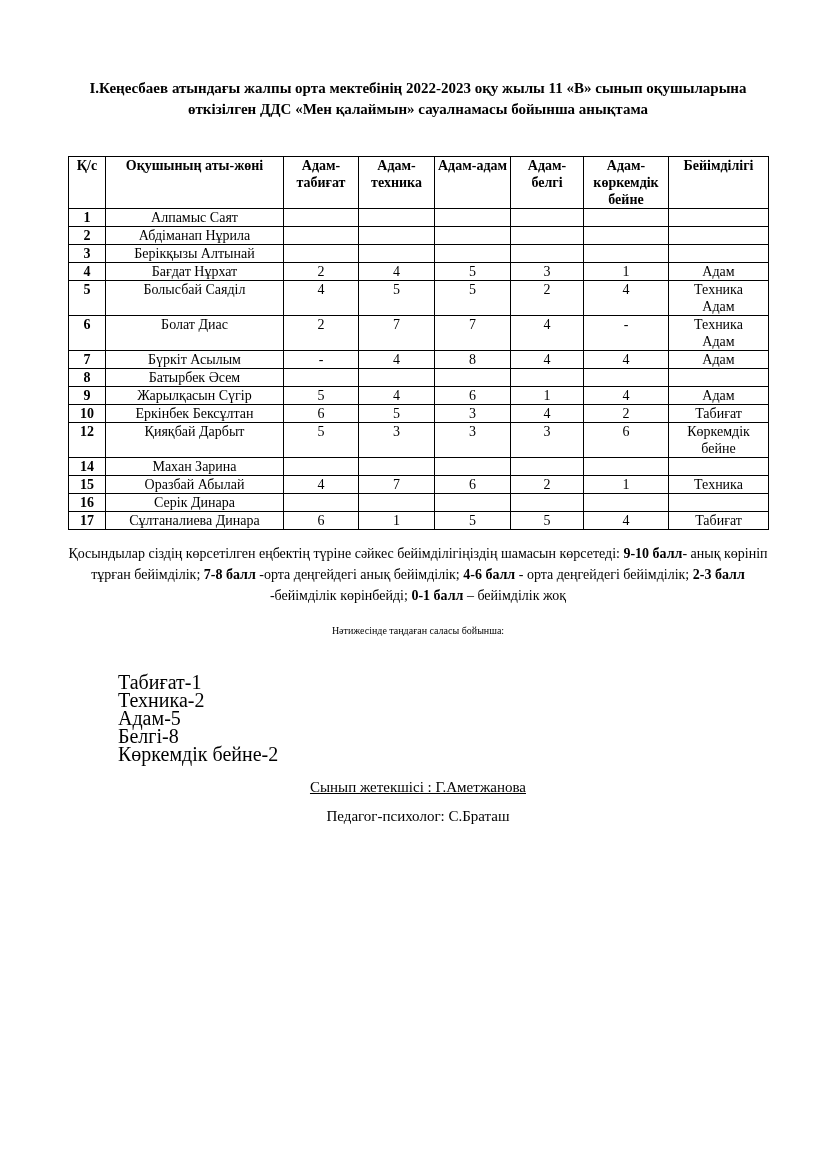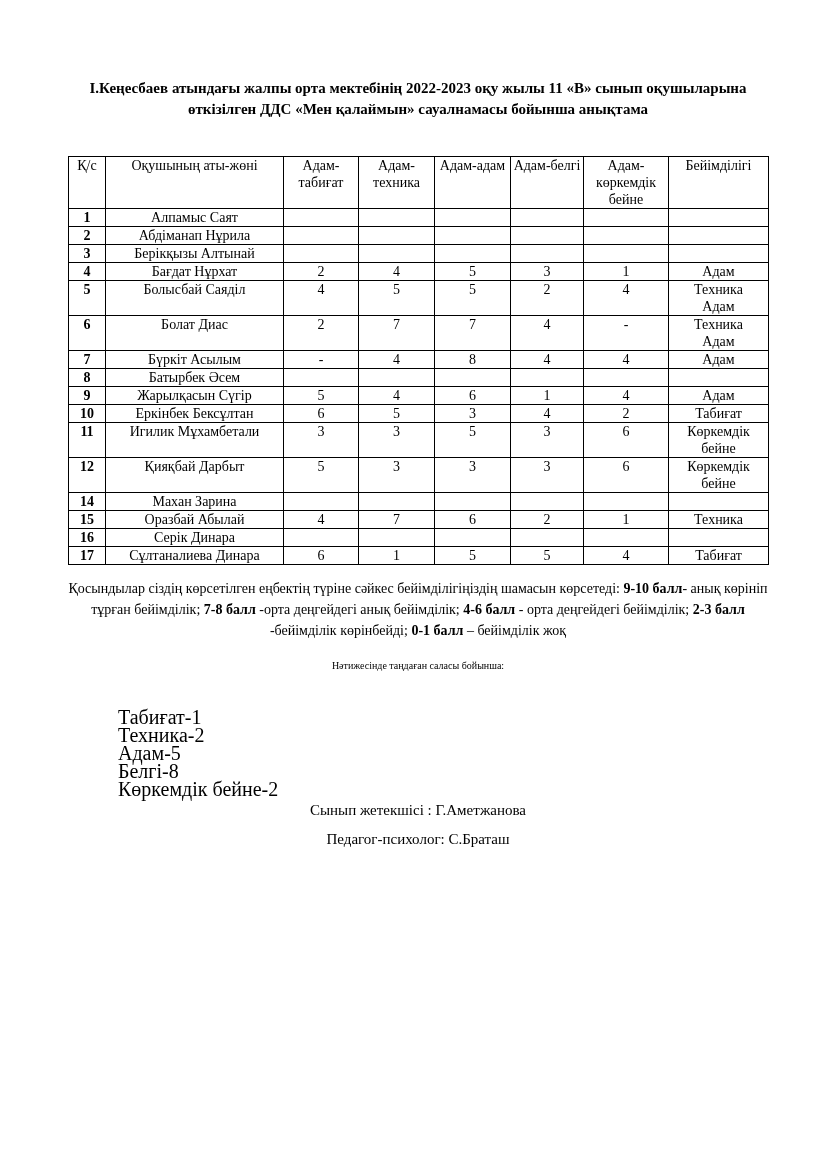--- a/index.html
+++ b/index.html
@@ -31,21 +31,21 @@
     border: 1px solid #000000;
     text-align: center;
     vertical-align: top;
     padding: 0 2px;
     font-size: 14px;
     line-height: 17px;
     white-space: pre-line;
     box-sizing: border-box;
     overflow: hidden;
   }
-  .results th { font-weight: normal; height: 52px; }
+  .results th { font-weight: bold; height: 52px; }
   .results td { height: 18px; }
   .results td.num { font-weight: bold; }
   .note {
     width: 700px;
     margin: 13px 16px 0 0;
     font-size: 14px;
     line-height: 21px;
     text-align: center;
   }
   .note .b { font-weight: bold; }
@@ -61,21 +61,21 @@
     font-size: 20px;
     line-height: 18px;
   }
   .signature {
     width: 700px;
     margin: 0;
     font-size: 15px;
     line-height: 20px;
     text-align: center;
   }
-  .signature.first { margin-top: 2px; }
+  .signature.first { margin-top: 14px; text-decoration: underline; }
   .signature + .signature { margin-top: 9px; }
 </style>
 </head>
 <body>
 
 <div class="page">
 
   <h1 class="doc-title">І.Кеңесбаев атындағы жалпы орта мектебінің 2022-2023 оқу жылы 11 «В» сынып оқушыларына өткізілген ДДС «Мен қалаймын» сауалнамасы бойынша анықтама</h1>
 
   <table class="results">
@@ -198,31 +198,20 @@
       <td class="num">10</td>
       <td>Еркінбек Бексұлтан</td>
       <td>6</td>
       <td>5</td>
       <td>3</td>
       <td>4</td>
       <td>2</td>
       <td>Табиғат</td>
     </tr>
         <tr>
-      <td class="num">11</td>
-      <td>Игилик Мұхамбетали</td>
-      <td>3</td>
-      <td>3</td>
-      <td>5</td>
-      <td>3</td>
-      <td>6</td>
-      <td>Көркемдік
-бейне</td>
-    </tr>
-        <tr>
       <td class="num">12</td>
       <td>Қияқбай Дарбыт</td>
       <td>5</td>
       <td>3</td>
       <td>3</td>
       <td>3</td>
       <td>6</td>
       <td>Көркемдік
 бейне</td>
     </tr>

